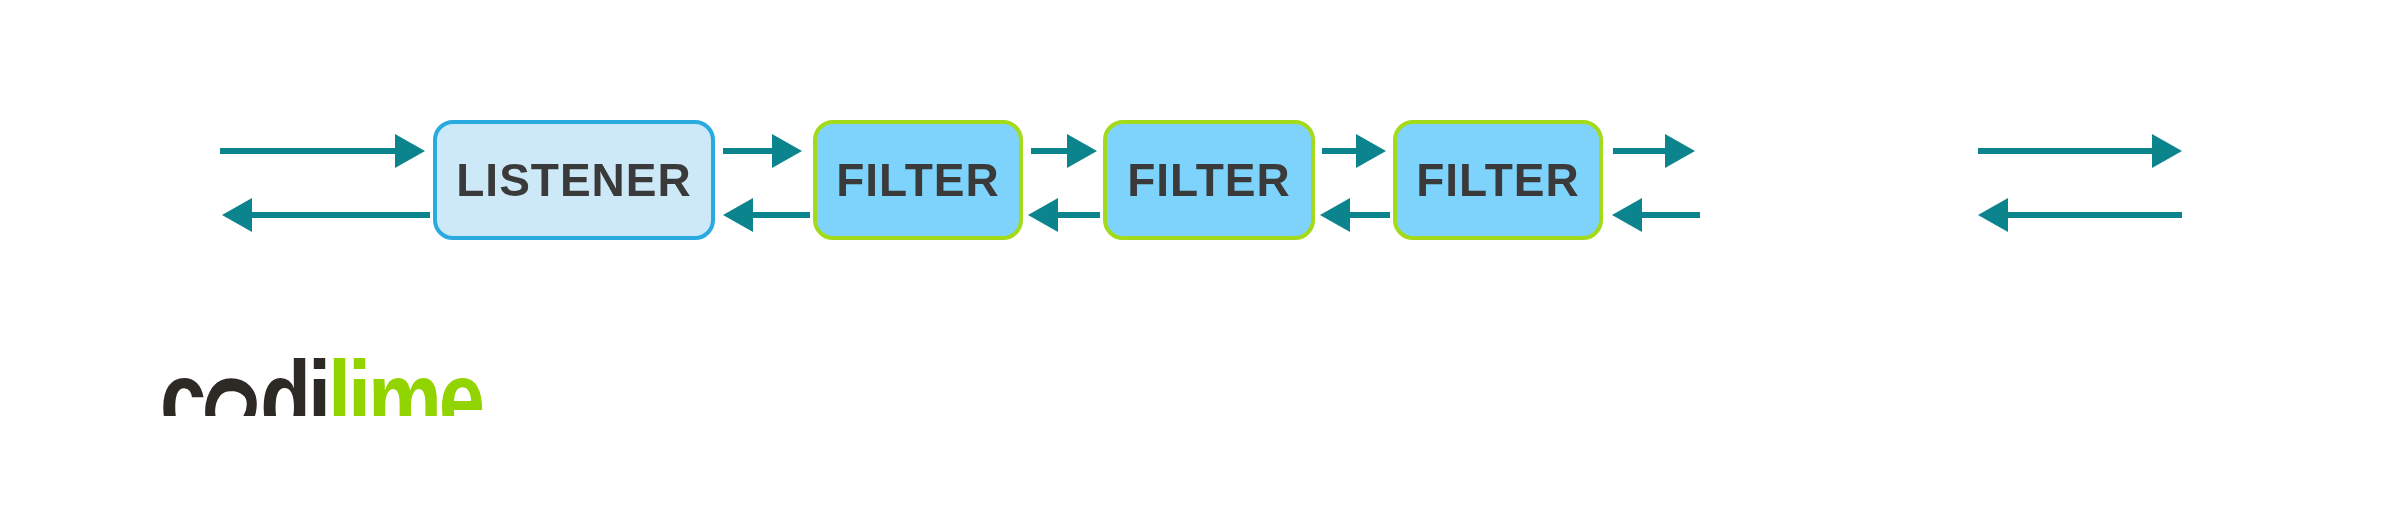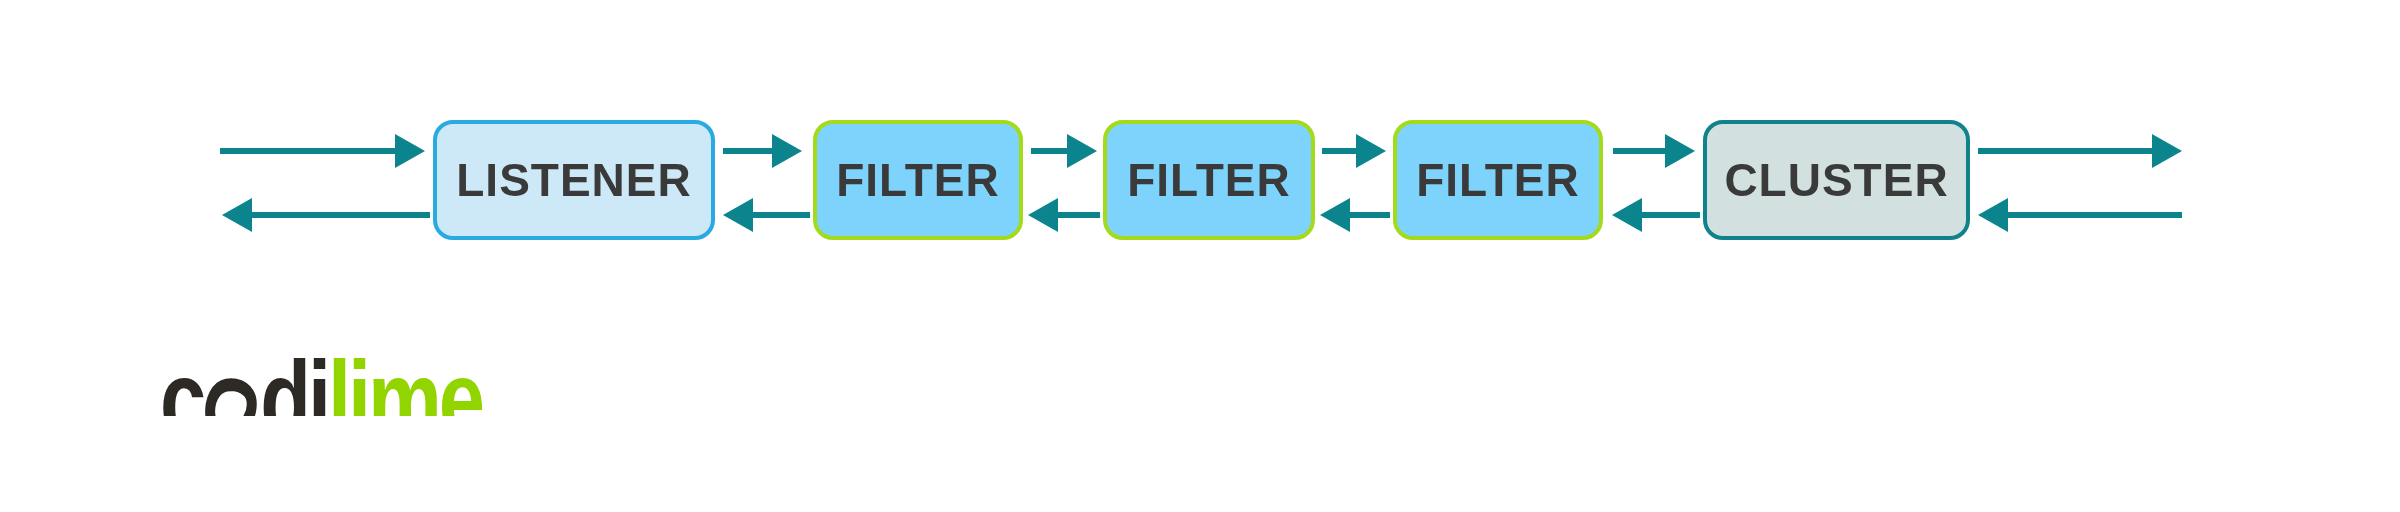--- a/index.html
+++ b/index.html
@@ -133,21 +133,18 @@
   </div>
   <div class="node node-filter" style="left:813px;width:210px">
     <span class="lbl">FILTER</span>
   </div>
   <div class="node node-filter" style="left:1103px;width:212px">
     <span class="lbl">FILTER</span>
   </div>
   <div class="node node-filter" style="left:1393px;width:210px">
     <span class="lbl">FILTER</span>
   </div>
-  <div class="node node-cluster" style="left:1703px;width:267px">
-    <span class="lbl">CLUSTER</span>
-  </div>
 
   <div class="logo">
     <span class="logo-dark">c</span><span class="logo-o"></span><span class="logo-dark">di</span><span class="logo-green">lime</span>
   </div>
 
 </div>
 
 </body></html>

